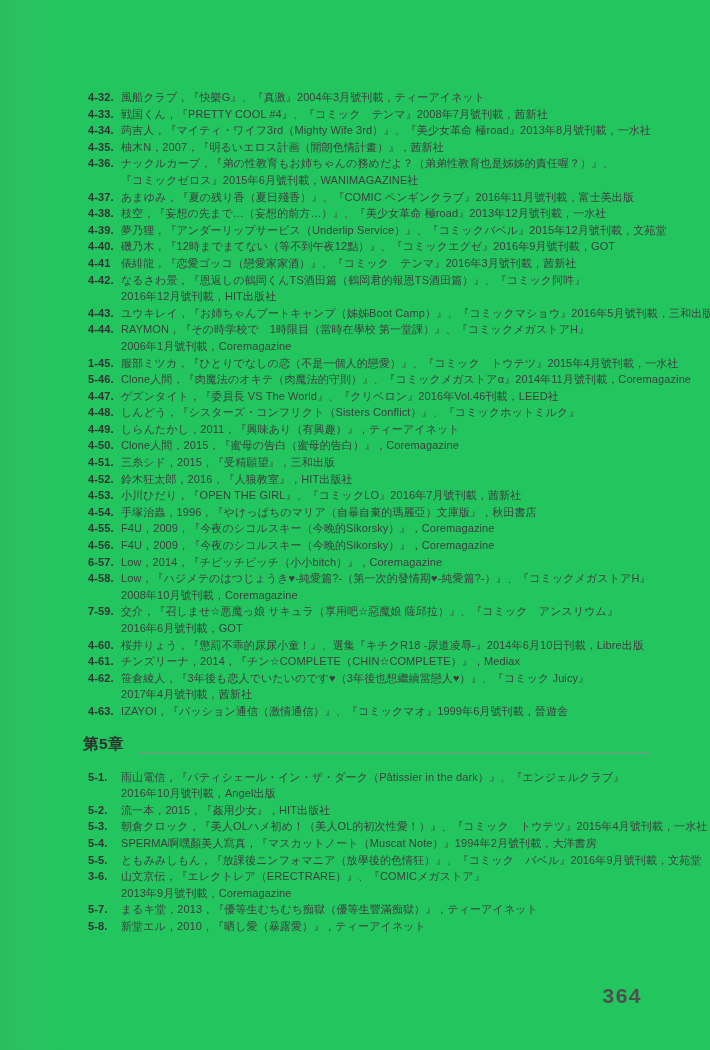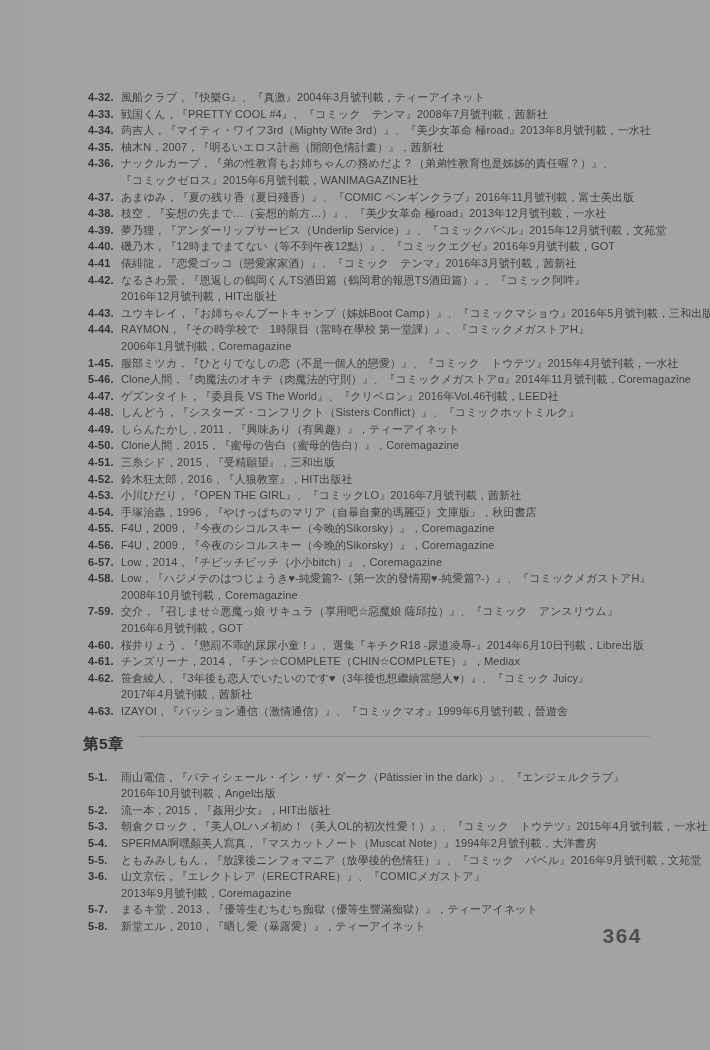--- a/index.html
+++ b/index.html
@@ -3,51 +3,51 @@
 <meta charset="utf-8">
 <style>
   html,body{margin:0;padding:0;}
   body{
     width:710px;height:1050px;position:relative;overflow:hidden;
     background:#fdfdfc;
     font-family:"Liberation Sans","DejaVu Sans",sans-serif;
     color:#3f3f3f;
   }
   .page{
-    position:absolute;inset:0;background:#a3a3a3;
+    position:absolute;inset:0;background:#22c55e;
   }
   
   .page::before{
     content:"";position:absolute;top:0;left:0;bottom:0;width:70px;
     background:linear-gradient(90deg,rgba(120,120,115,0.10) 0,rgba(150,150,145,0.05) 28px,rgba(150,150,145,0) 70px);
     pointer-events:none;
   }
   .content{
     position:absolute;top:89px;left:88px;width:562px;
     font-size:11px;line-height:16.6px;letter-spacing:0.1px;
   }
   .entry-row{display:flex;align-items:flex-start;white-space:nowrap;}
   .entry-num{
     flex:0 0 33px;font-weight:bold;color:#333;
   }
   .entry-text{flex:1;color:#3f3f3f;}
   .entry-text .cont{white-space:nowrap;}
   .chapter-head{
-    display:flex;align-items:flex-start;
+    display:flex;align-items:flex-end;
     margin:14px 0 15px -5px;
   }
   .chapter-title{
     font-size:15.5px;font-weight:bold;color:#2e2e2e;letter-spacing:0.5px;
     line-height:20px;
   }
   .chapter-rule{
     flex:1;height:0;border-top:1.4px solid #8d8d8d;margin-left:14px;margin-top:2px;
   }
   .page-number{
-    position:absolute;top:924px;right:68px;
+    position:absolute;top:984px;right:68px;
     font-size:21px;font-weight:bold;color:#4f4f4f;letter-spacing:1.5px;
   }
 </style>
 </head>
 <body>
 
 <div class="page">
   <div class="content">
       <div class="entry-row">
         <span class="entry-num">4-32.</span>

